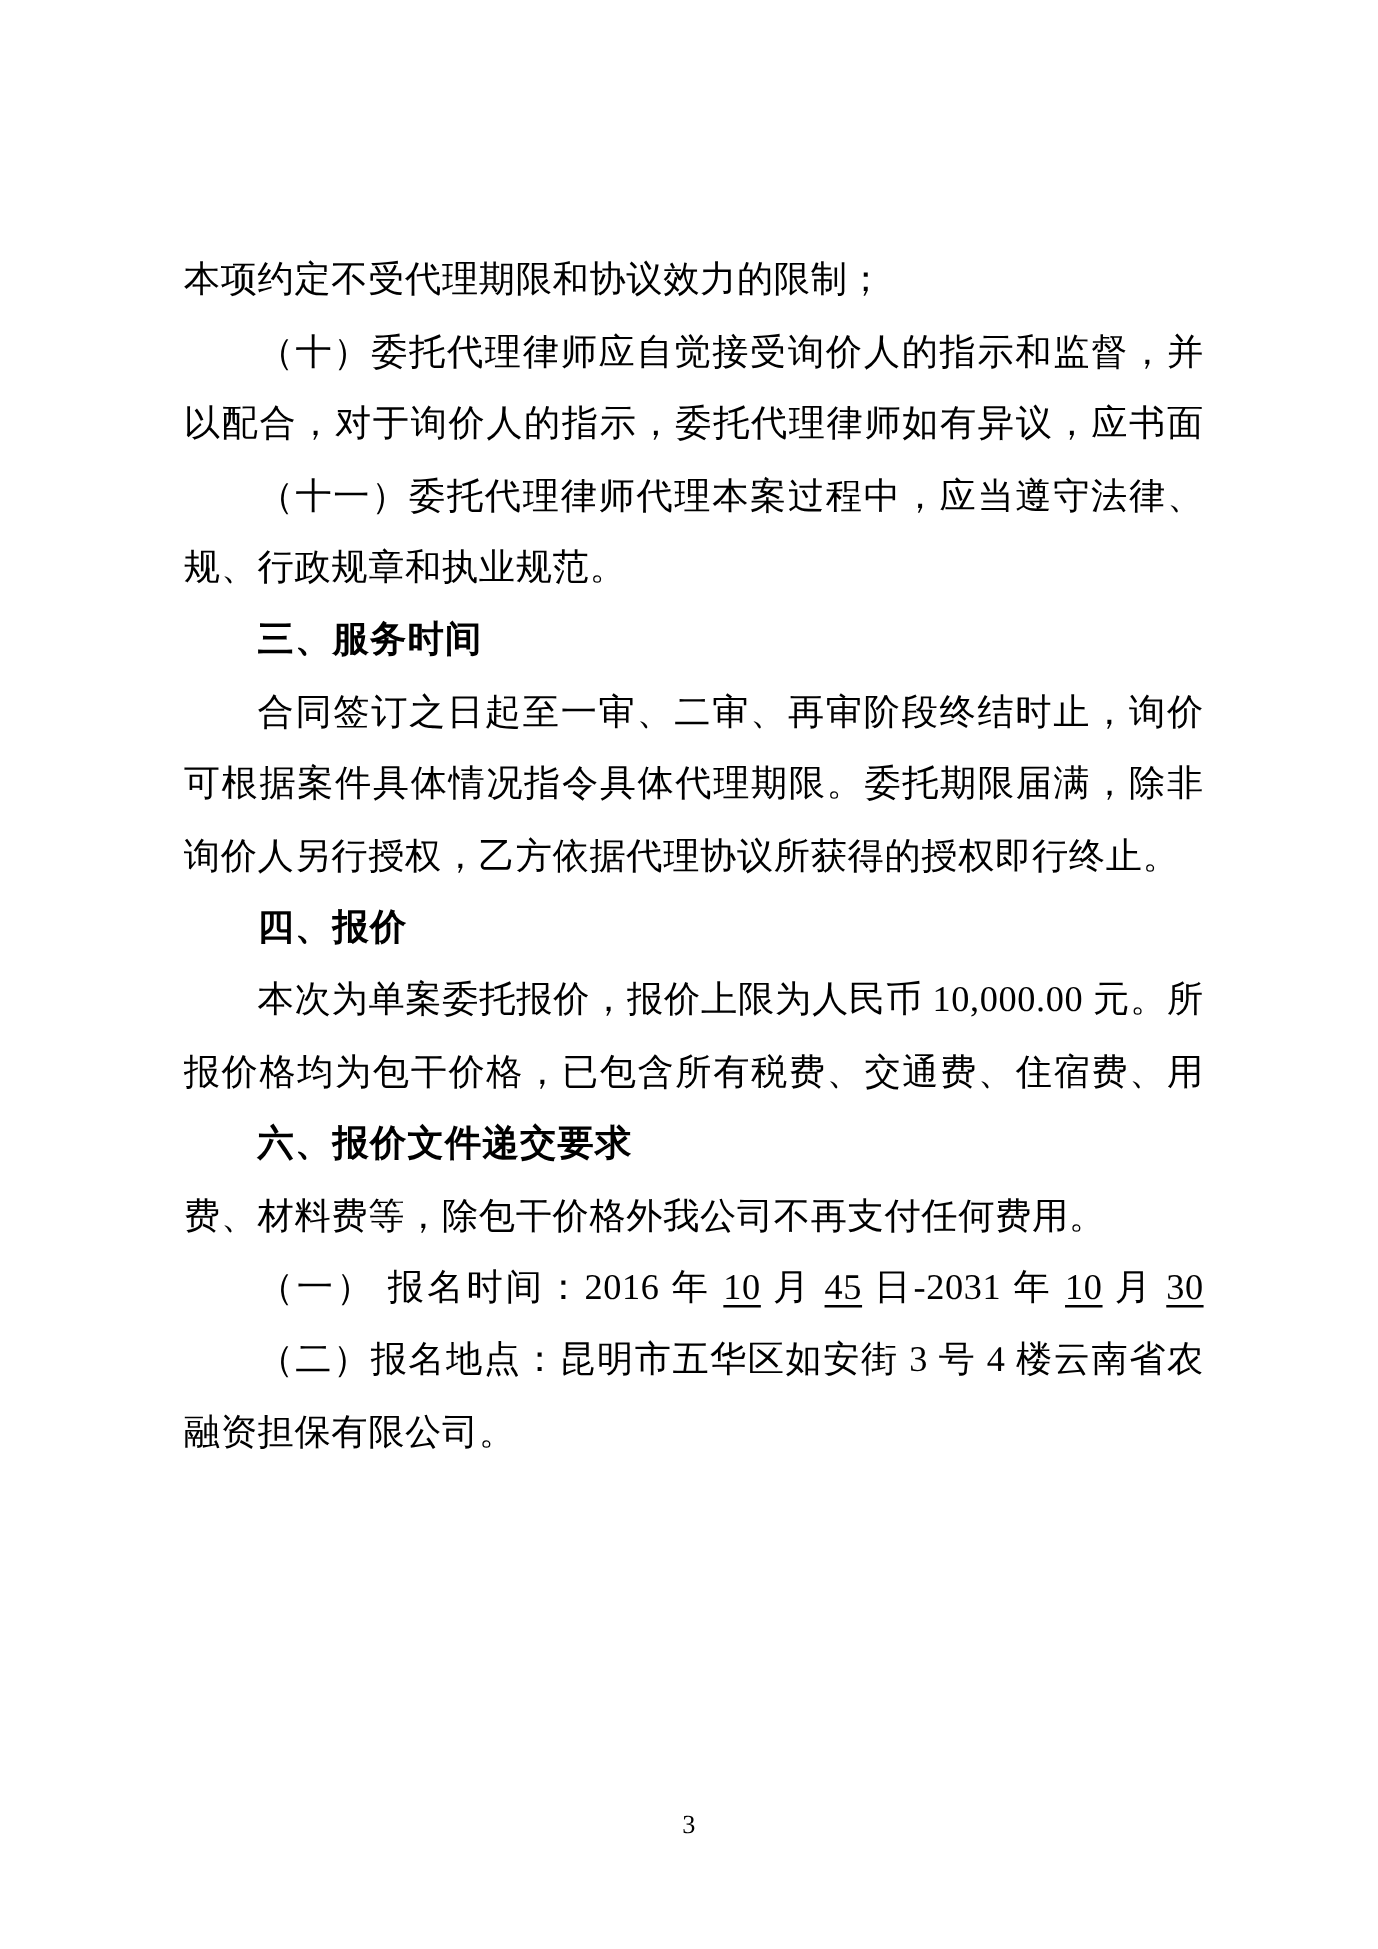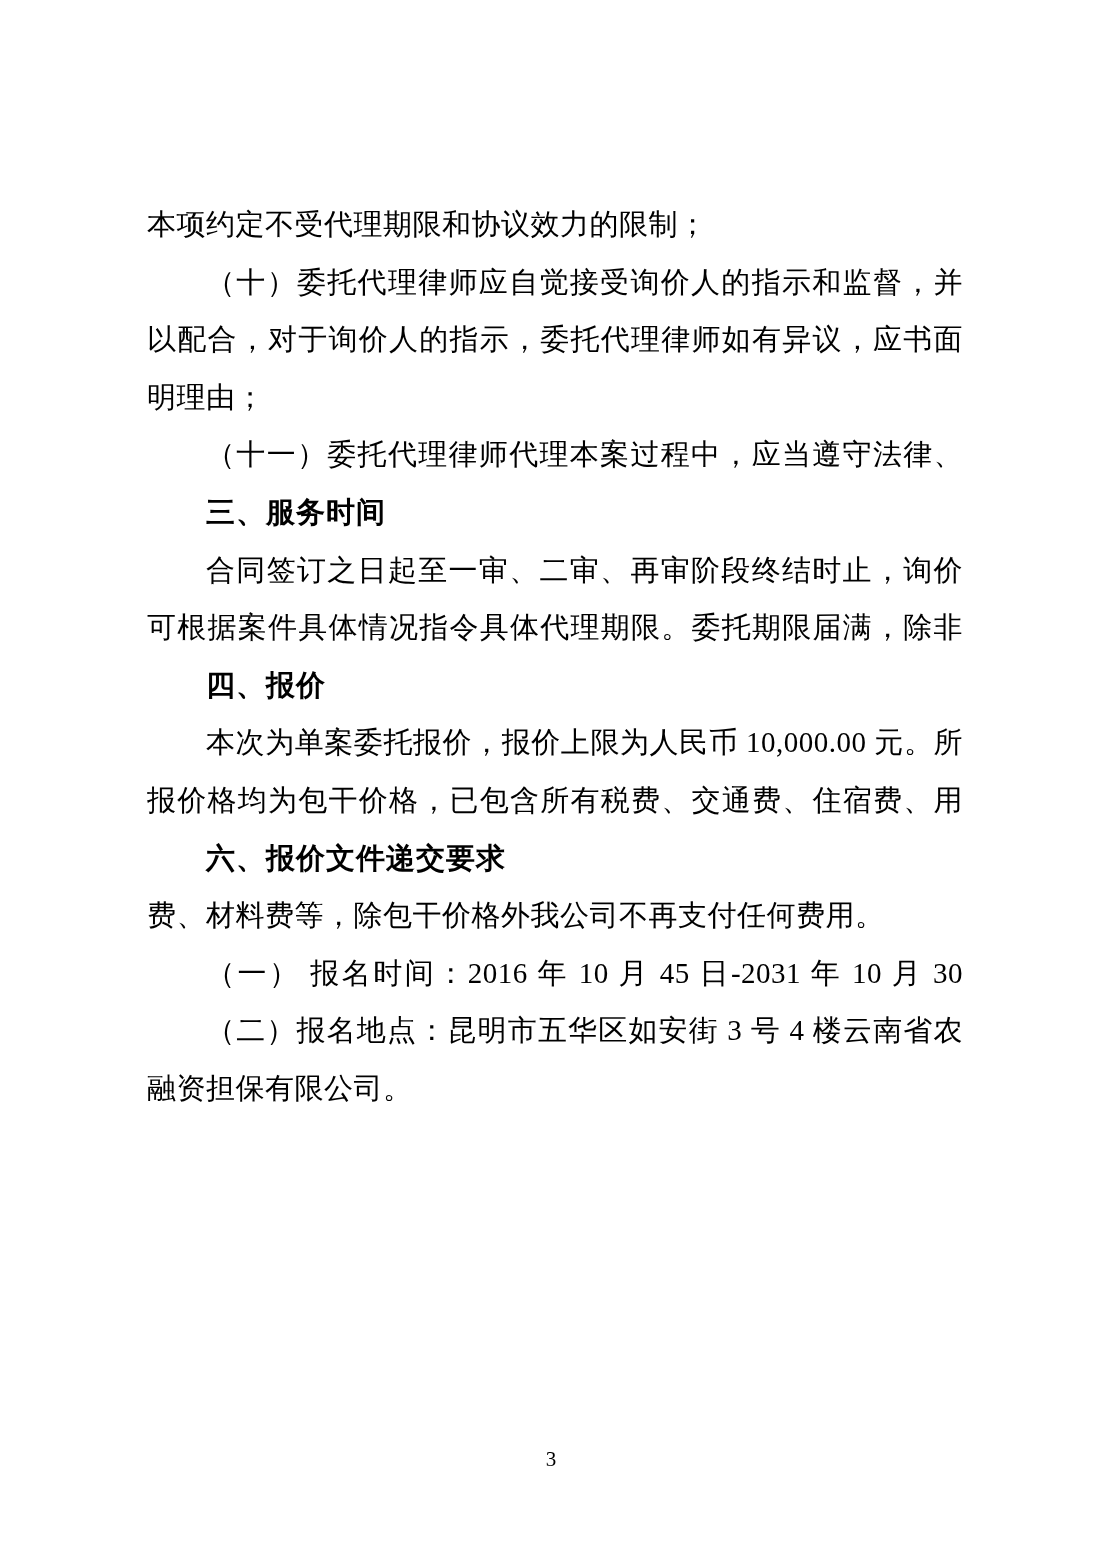--- a/index.html
+++ b/index.html
@@ -44,45 +44,47 @@
   .line.indent {
     text-indent: 59px;
   }
   .line.heading {
     font-family: "Liberation Sans", "DejaVu Sans", sans-serif;
     font-weight: 700;
     font-size: 29px;
     letter-spacing: 1px;
   }
   .u {
+    text-decoration: underline;
     text-underline-offset: 5px;
   }
   .footer {
     position: absolute;
     left: 0;
     top: 1444px;
     width: 100%;
     text-align: center;
     font-size: 21px;
     line-height: 30px;
   }
 </style>
 </head>
 <body>
 
 <div class="page">
   <div class="doc-body">
       <div class="line">本项约定不受代理期限和协议效力的限制；</div>
       <div class="line indent just">（十）委托代理律师应自觉接受询价人的指示和监督，并予</div>
       <div class="line just">以配合，对于询价人的指示，委托代理律师如有异议，应书面说</div>
-      <div class="line">明理由；</div>
       <div class="line indent just">（十一）委托代理律师代理本案过程中，应当遵守法律、法</div>
+      <div class="line">规、行政规章和执业规范。</div>
       <div class="line heading indent">三、服务时间</div>
       <div class="line indent just">合同签订之日起至一审、二审、再审阶段终结时止，询价人</div>
       <div class="line just">可根据案件具体情况指令具体代理期限。委托期限届满，除非经</div>
+      <div class="line">询价人另行授权，乙方依据代理协议所获得的授权即行终止。</div>
       <div class="line heading indent">四、报价</div>
       <div class="line indent just">本次为单案委托报价，报价上限为人民币 10,000.00 元。所</div>
       <div class="line just">报价格均为包干价格，已包含所有税费、交通费、住宿费、用餐</div>
       <div class="line heading indent">六、报价文件递交要求</div>
       <div class="line">费、材料费等，除包干价格外我公司不再支付任何费用。</div>
       <div class="line indent just"><span>（一） 报名时间：2016 年 </span><span class="u">10</span><span> 月 </span><span class="u">45</span><span> 日-2031 年 </span><span class="u">10</span><span> 月 </span><span class="u">30</span><span> 日，</span></div>
       <div class="line indent just">（二）报名地点：昆明市五华区如安街 3 号 4 楼云南省农业</div>
       <div class="line">融资担保有限公司。</div>
     </div>
   <div class="footer">3</div>

